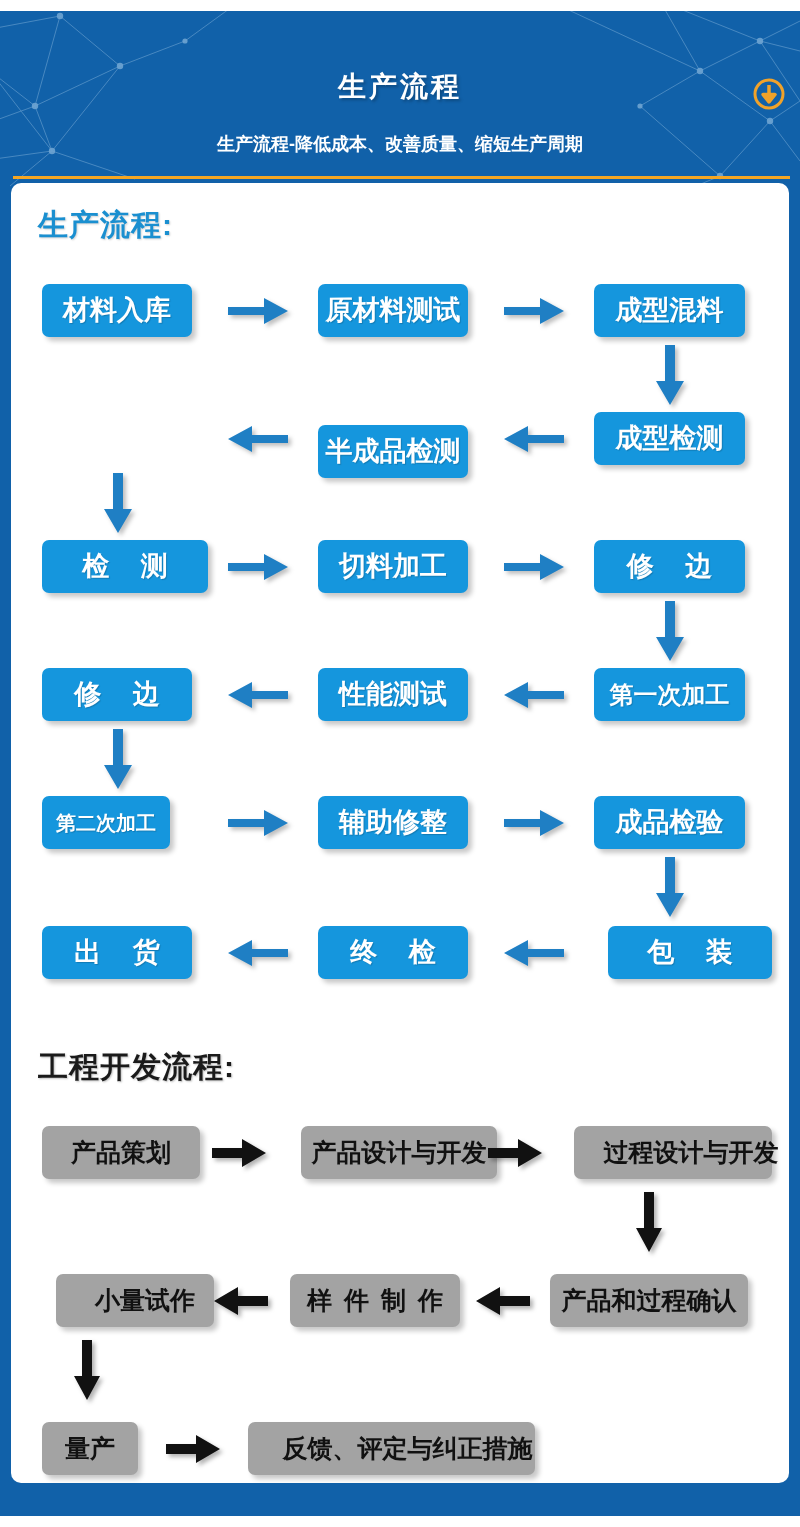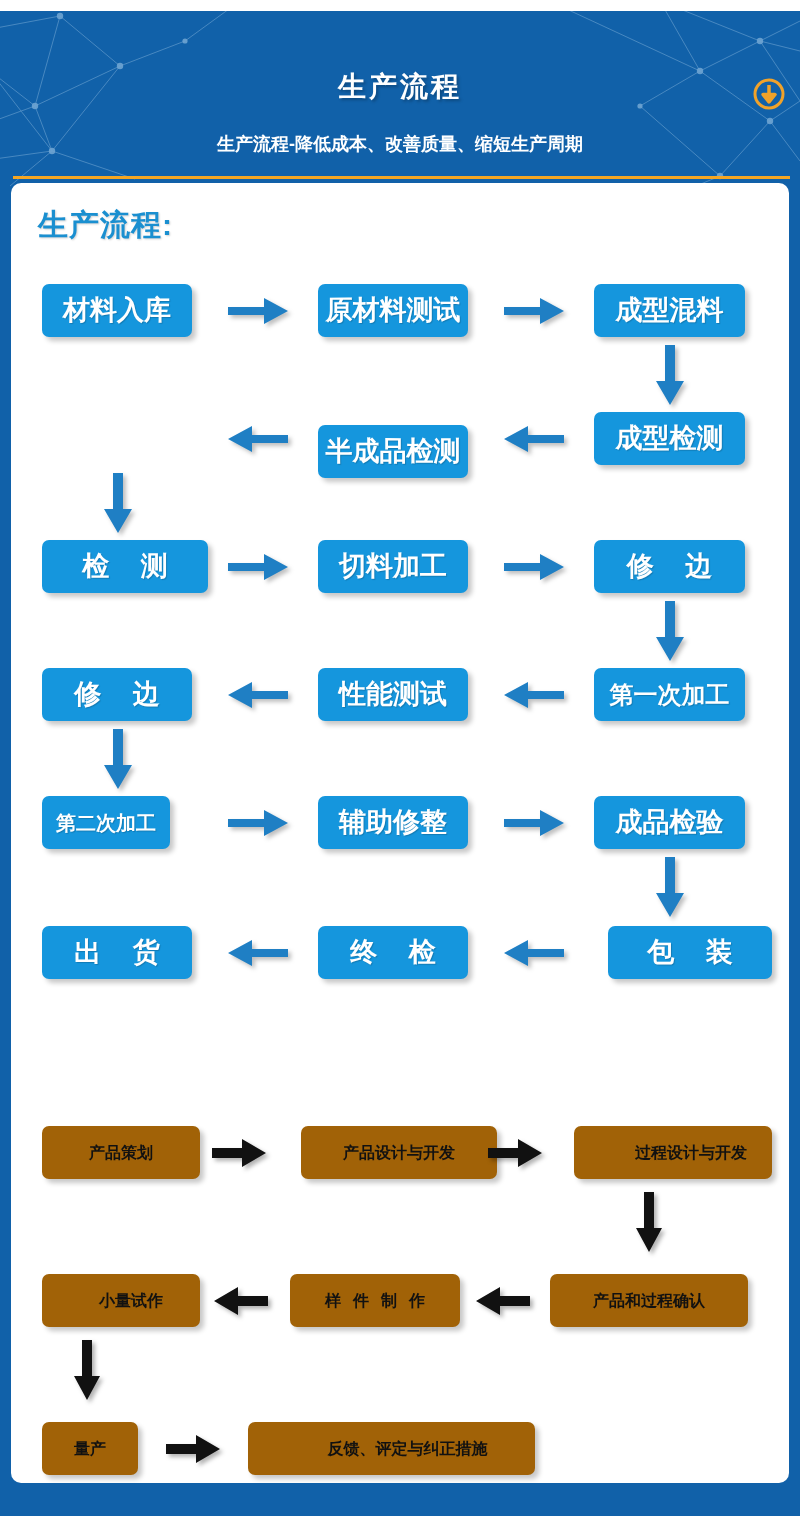--- a/index.html
+++ b/index.html
@@ -98,23 +98,23 @@
   }
   .box.blue {
     background: #1596dd;
     color: #ffffff;
     font-size: 27px;
     font-weight: bold;
     box-shadow: 4px 4px 5px rgba(0,0,0,0.22);
     text-shadow: 1px 1px 1px rgba(0,0,0,0.18);
   }
   .box.green {
-    background: #a16207;
+    background: #a3a3a3;
     color: #111111;
-    font-size: 16px;
+    font-size: 25px;
     font-weight: bold;
     box-shadow: 4px 4px 5px rgba(0,0,0,0.22);
   }
   .box.sp2 { letter-spacing: 12px; text-indent: 12px; }
 
   
   .arrow { position: absolute; }
   .arrow svg { display: block; overflow: visible; }
 
   
@@ -279,20 +279,21 @@
     </svg>
   </div>
   <div class="box blue sp2" style="left:318px; top:926px; width:150px;">终 检</div>
   <div class="arrow" style="left:504px; top:939px;">
     <svg width="62" height="28" viewBox="0 0 62 28">
       <path d="M60 10 L24 10 L24 1 L0 14 L24 27 L24 18 L60 18 Z" fill="#1f7fc4" style="filter:drop-shadow(3px 3px 2px rgba(0,0,0,0.25))"></path>
     </svg>
   </div>
   <div class="box blue sp2" style="left:594px; top:926px; width:164px;margin-left:14px;">包 装</div>
 
+  <div class="sec-head dark" style="left:38px; top:1052px;">工程开发流程:</div>
 
   <div class="box green" style="left:42px; top:1126px; width:158px;">产品策划</div>
   <div class="arrow" style="left:212px; top:1139px;">
     <svg width="56" height="28" viewBox="0 0 56 28">
       <path d="M0 9 L30 9 L30 0 L54 14 L30 28 L30 19 L0 19 Z" fill="#111111" style="filter:drop-shadow(3px 3px 2px rgba(0,0,0,0.3))"></path>
     </svg>
   </div>
   <div class="box green" style="left:280px; top:1126px; width:196px;margin-left:21px;">产品设计与开发</div>
   <div class="arrow" style="left:488px; top:1139px;">
     <svg width="56" height="28" viewBox="0 0 56 28">
@@ -300,21 +301,21 @@
     </svg>
   </div>
   <div class="box green" style="left:574px; top:1126px; width:198px;padding-left:36px;">过程设计与开发</div>
 
   <div class="arrow" style="left:634px; top:1192px;">
     <svg width="30" height="62" viewBox="0 0 30 62">
       <path d="M10 0 L20 0 L20 36 L28 36 L15 60 L2 36 L10 36 Z" fill="#111111" style="filter:drop-shadow(3px 3px 2px rgba(0,0,0,0.3))"></path>
     </svg>
   </div>
 
-  <div class="box green" style="left:42px; top:1274px; width:158px;padding-left:20px;">小量试作</div>
+  <div class="box green" style="left:56px; top:1274px; width:158px;padding-left:20px;">小量试作</div>
   <div class="arrow" style="left:214px; top:1287px;">
     <svg width="56" height="28" viewBox="0 0 56 28">
       <path d="M54 9 L24 9 L24 0 L0 14 L24 28 L24 19 L54 19 Z" fill="#111111" style="filter:drop-shadow(3px 3px 2px rgba(0,0,0,0.3))"></path>
     </svg>
   </div>
   <div class="box green sp2" style="left:290px; top:1274px; width:170px;">样件制作</div>
   <div class="arrow" style="left:476px; top:1287px;">
     <svg width="56" height="28" viewBox="0 0 56 28">
       <path d="M54 9 L24 9 L24 0 L0 14 L24 28 L24 19 L54 19 Z" fill="#111111" style="filter:drop-shadow(3px 3px 2px rgba(0,0,0,0.3))"></path>
     </svg>

